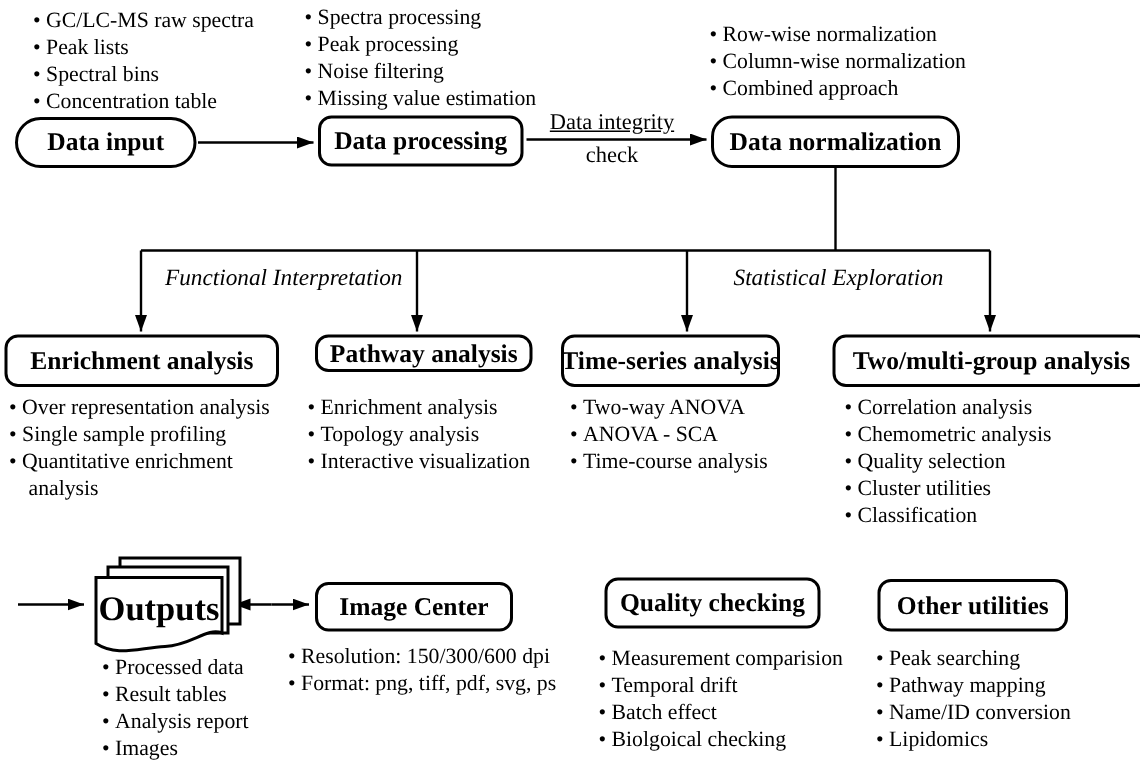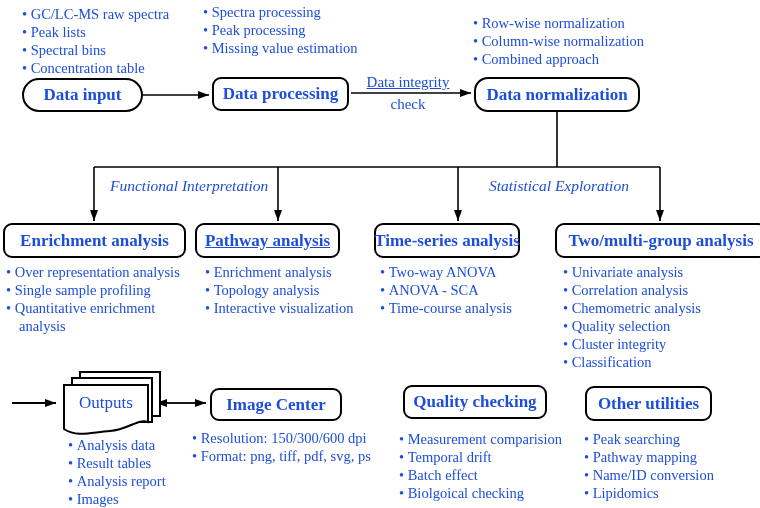--- a/index.html
+++ b/index.html
@@ -1,18 +1,18 @@
 <!DOCTYPE html>
 <html><head>
 <meta charset="utf-8">
 <style>
   html,body { margin:0; padding:0; background:#fff; }
   .canvas {
     position:relative; width:760px; height:508px; background:#fff;
-    font-family:"Liberation Serif", serif; color:#1d4ed8; overflow:hidden;
+    font-family:"Liberation Serif", serif; color:#000000; overflow:hidden;
   }
   .lines { position:absolute; left:0; top:0; z-index:1; }
   .lines line, .lines path.page { stroke:#000; }
   .node {
     position:absolute; z-index:2; box-sizing:border-box;
     border:2px solid #000; border-radius:9px; background:#fff;
     display:flex; align-items:center; justify-content:center;
     font-weight:bold; font-size:17px; white-space:nowrap;
   }
   .stadium { border-radius:17px; }
@@ -20,21 +20,21 @@
     position:absolute; z-index:2; margin:0; padding:0; list-style:none;
     font-size:14.5px; line-height:18px;
   }
   .blist li { padding-left:13px; text-indent:-13px; }
   .blist li::before { content:"\2022\00a0"; }
   .branch-label {
     position:absolute; z-index:2; font-style:italic; font-size:15.5px; white-space:nowrap;
   }
   .arrow-label { position:absolute; z-index:2; font-size:15px; text-align:center; }
   .outputs-label {
-    position:absolute; z-index:3; font-weight:normal; font-size:17px; text-align:center;
+    position:absolute; z-index:3; font-weight:bold; font-size:23px; text-align:center;
   }
 </style>
 </head>
 <body>
 
 <div class="canvas">
 
   <svg class="lines" width="760" height="508" viewBox="0 0 760 508">
     <defs>
       <marker id="ah" markerUnits="userSpaceOnUse" markerWidth="12" markerHeight="9" refX="11" refY="4" orient="auto">
@@ -64,51 +64,52 @@
   <ul class="blist" style="left:22px; top:5px; width:185px;">
     <li>GC/LC-MS raw spectra</li>
     <li>Peak lists</li>
     <li>Spectral bins</li>
     <li>Concentration table</li>
   </ul>
 
   <ul class="blist" style="left:203px; top:3px; width:195px;">
     <li>Spectra processing</li>
     <li>Peak processing</li>
+    <li>Noise filtering</li>
     <li>Missing value estimation</li>
   </ul>
 
   <ul class="blist" style="left:473px; top:14px; width:210px;">
     <li>Row-wise normalization</li>
     <li>Column-wise normalization</li>
     <li>Combined approach</li>
   </ul>
 
-  <div class="node stadium" style="left:22px; top:78px; width:121px; height:34px;">
+  <div class="node stadium" style="left:10px; top:78px; width:121px; height:34px;">
     <span>Data input</span>
   </div>
 
   <div class="node" style="left:212px; top:77px; width:137px; height:34px;">
     <span>Data processing</span>
   </div>
 
   <div class="arrow-label" style="left:352px; top:74px; width:112px;text-decoration:underline;">Data integrity</div>
   <div class="arrow-label" style="left:352px; top:96px; width:112px;">check</div>
 
   <div class="node" style="left:474px; top:77px; width:166px; height:35px;border-radius:14px;">
     <span>Data normalization</span>
   </div>
 
   <div class="branch-label" style="left:110px; top:177px;text-align:right;">Functional Interpretation</div>
   <div class="branch-label" style="left:489px; top:177px;">Statistical Exploration</div>
 
   <div class="node" style="left:3px; top:223px; width:183px; height:35px;">
     <span>Enrichment analysis</span>
   </div>
-  <div class="node" style="left:195px; top:223px; width:145px; height:35px;text-decoration:underline;">
+  <div class="node" style="left:210px; top:223px; width:145px; height:25px;">
     <span>Pathway analysis</span>
   </div>
   <div class="node" style="left:374px; top:223px; width:146px; height:35px;">
     <span>Time-series analysis</span>
   </div>
   <div class="node" style="left:555px; top:223px; width:212px; height:35px;">
     <span>Two/multi-group analysis</span>
   </div>
 
   <ul class="blist" style="left:6px; top:263px; width:192px;">
@@ -123,32 +124,31 @@
     <li>Interactive visualization</li>
   </ul>
 
   <ul class="blist" style="left:380px; top:263px; width:170px;">
     <li>Two-way ANOVA</li>
     <li>ANOVA - SCA</li>
     <li>Time-course analysis</li>
   </ul>
 
   <ul class="blist" style="left:563px; top:263px; width:190px;">
-    <li>Univariate analysis</li>
     <li>Correlation analysis</li>
     <li>Chemometric analysis</li>
     <li>Quality selection</li>
-    <li>Cluster integrity</li>
+    <li>Cluster utilities</li>
     <li>Classification</li>
   </ul>
 
   <div class="outputs-label" style="left:64px; top:393px; width:84px;">Outputs</div>
 
   <ul class="blist" style="left:68px; top:436px; width:135px;">
-    <li>Analysis data</li>
+    <li>Processed data</li>
     <li>Result tables</li>
     <li>Analysis report</li>
     <li>Images</li>
   </ul>
 
   <div class="node" style="left:210px; top:388px; width:132px; height:33px;">
     <span>Image Center</span>
   </div>
 
   <ul class="blist" style="left:192px; top:429px; width:210px;">

